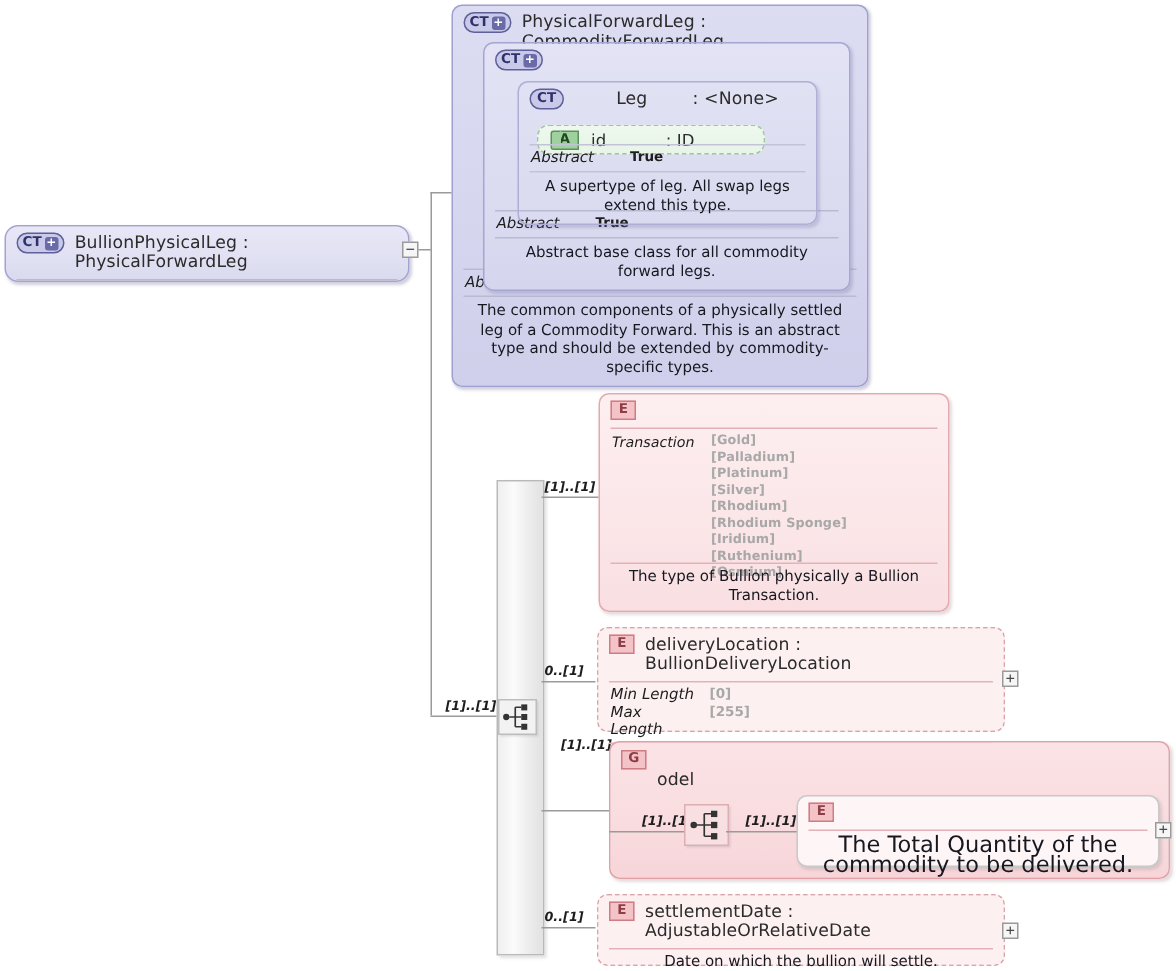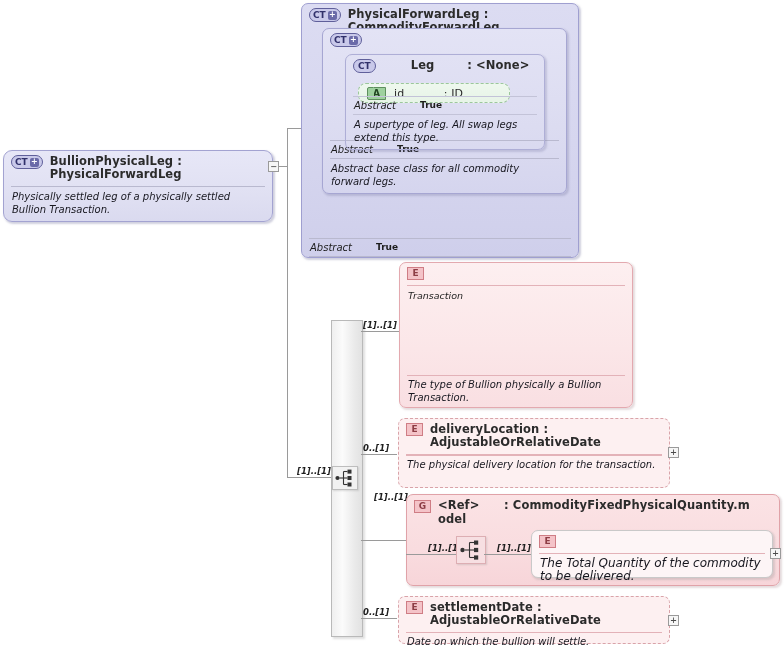--- a/index.html
+++ b/index.html
@@ -6,27 +6,27 @@
   body{
     width:784px;height:647px;position:relative;overflow:hidden;
     font-family:"DejaVu Sans","Liberation Sans",sans-serif;
     font-size:11px;color:#2b2b2b;
   }
   .abs{position:absolute;}
 
   
   .node{position:absolute;box-sizing:border-box;border-radius:7px;}
   .node .hdr{display:flex;align-items:flex-start;gap:7px;padding:4px 8px 5px 7px;}
-  .node .hdr .ttl{font-weight:bold;font-size:11.5px;line-height:13px;letter-spacing:.1px;}
+  .node .hdr .ttl{font-weight:normal;font-size:11.5px;line-height:13px;letter-spacing:.1px;}
   .rule{height:1px;background:#b9b9cf;margin:0 7px;}
   .props{padding:3px 8px 3px 8px;display:flex;flex-direction:column;gap:1px;}
   .prow{display:flex;gap:8px;line-height:11px;}
   .prow .pk{font-style:italic;font-size:10px;width:58px;flex:0 0 58px;color:#1d1d1d;}
   .prow .pv{font-size:9px;font-weight:bold;color:#1d1d1d;}
-  .desc{font-style:italic;font-size:10px;line-height:12.5px;padding:4px 8px 5px 8px;color:#17171f;}
+  .desc{font-size:10px;line-height:12.5px;padding:4px 8px 5px 8px;color:#17171f;text-align:center;}
 
   
   .ct{background:linear-gradient(180deg,#dcdcf2 0%,#d6d6ef 55%,#cfcfeb 100%);
       border:1px solid #9f9fd0;box-shadow:1.5px 1.5px 2px rgba(120,120,160,.35);}
   .ct2{background:linear-gradient(180deg,#e3e3f5 0%,#dcdcf1 60%,#d5d5ee 100%);
        border:1px solid #a6a6d2;box-shadow:1.5px 1.5px 2px rgba(120,120,160,.3);}
   .ct3{background:linear-gradient(180deg,#ecectf 0%,#e9e9f8 0%,#e2e2f4 60%,#dcdcf0 100%);
        border:1px solid #aeaed6;box-shadow:1.5px 1.5px 2px rgba(120,120,160,.28);}
   .ctroot{background:linear-gradient(180deg,#e7e7f7 0%,#e1e1f3 55%,#dadaef 100%);
      border:1px solid #a3a3d1;border-radius:9px;box-shadow:1.5px 1.5px 2px rgba(120,120,160,.35);}
@@ -99,21 +99,20 @@
 
 <div class="node ctroot" style="left:3px;top:150px;width:270px;">
   <div class="hdr">
     <span class="badge b-ct">
       <span>CT</span>
         <span class="pl">+</span>
     </span>
     <span class="ttl">BullionPhysicalLeg : PhysicalForwardLeg</span>
   </div>
   <div class="rule"></div>
-  <div class="desc">Physically settled leg of a physically settled Bullion Transaction.</div>
 </div>
 <div class="tog" style="left:268px;top:161px;">
   <i>−</i>
 </div>
 
 <div class="node ct" style="left:301px;top:3px;width:278px;height:255px;">
   <div class="hdr">
     <span class="badge b-ct">
       <span>CT</span>
         <span class="pl">+</span>
@@ -122,20 +121,21 @@
   </div>
   <div class="abs" style="left:0;right:0;bottom:0;">
     <div class="rule"></div>
     <div class="props">
       <div class="prow">
         <span class="pk">Abstract</span>
         <span class="pv">True</span>
       </div>
     </div>
     <div class="rule"></div>
+    <div class="desc">The common components of a physically settled leg of a Commodity Forward. This is an abstract type and should be extended by commodity-specific types.</div>
   </div>
 </div>
 
 <div class="node ct2" style="left:322px;top:28px;width:245px;height:166px;">
   <div class="hdr">
     <span class="badge b-ct">
       <span>CT</span>
         <span class="pl">+</span>
     </span>
   </div>
@@ -208,45 +208,66 @@
 <div class="ln lnh" style="left:361px;top:618px;width:36px;"></div>
 <div class="card" style="left:363px;top:607px;">0..[1]</div>
 
 <div class="node el" style="left:399px;top:262px;width:234px;height:146px;">
   <div class="hdr">
     <span class="badge b-e">E</span>
   </div>
   <div class="rule"></div>
   <div class="enums">
     <span class="ek">Transaction</span>
+    <span class="evs">
+      <span class="ev">[Gold]</span>
+      <span class="ev">[Palladium]</span>
+      <span class="ev">[Platinum]</span>
+      <span class="ev">[Silver]</span>
+      <span class="ev">[Rhodium]</span>
+      <span class="ev">[Rhodium Sponge]</span>
+      <span class="ev">[Iridium]</span>
+      <span class="ev">[Ruthenium]</span>
+      <span class="ev">[Osmium]</span>
+    </span>
   </div>
   <div class="abs" style="left:0;right:0;bottom:0;">
     <div class="rule"></div>
     <div class="desc" style="padding:3px 8px 3px 8px;">The type of Bullion physically a Bullion Transaction.</div>
   </div>
 </div>
 
 <div class="node el-dash" style="left:398px;top:418px;width:272px;height:70px;">
   <div class="hdr">
     <span class="badge b-e">E</span>
-    <span class="ttl">deliveryLocation : AdjustableOrRelativeDate</span>
+    <span class="ttl">deliveryLocation : BullionDeliveryLocation</span>
   </div>
   <div class="rule" style="background:#e3b2b8;"></div>
+  <div class="props">
+    <div class="prow">
+      <span class="pk">Min Length</span>
+      <span class="pv" style="color:#a8a8a8;">[0]</span>
+    </div>
+    <div class="prow">
+      <span class="pk">Max Length</span>
+      <span class="pv" style="color:#a8a8a8;">[255]</span>
+    </div>
+  </div>
   <div class="rule" style="background:#e3b2b8;"></div>
   <div class="desc" style="padding:3px 8px 3px 8px;">The physical delivery location for the transaction.</div>
 </div>
 <div class="tog" style="left:668px;top:447px;">
   <i>+</i>
 </div>
 
 <div class="node grp" style="left:406px;top:494px;width:374px;height:92px;">
   <div class="hdr" style="align-items:flex-start;">
     <span class="badge b-g" style="margin-top:1px;">G</span>
     <span class="ttl" style="line-height:13.5px;">
-      <span style="white-space:pre;">&lt;Ref&gt;      : CommodityFixedPhysicalQuantity.m</span><br>
+      <br>
       <span>odel</span>
     </span>
   </div>
 </div>
 
 <div class="ln lnh" style="left:406px;top:554px;width:50px;"></div>
 <div class="card" style="left:428px;top:543px;">[1]..[1]</div>
 <div class="seqicon pink" style="left:456px;top:536px;width:28px;height:26px;">
   <svg width="28" height="26" viewBox="0 0 28 26">
     <circle cx="5.5" cy="13" r="2.2" fill="#333"></circle>
@@ -261,21 +282,21 @@
   </svg>
 </div>
 <div class="ln lnh" style="left:484px;top:554px;width:48px;"></div>
 <div class="card" style="left:497px;top:543px;">[1]..[1]</div>
 
 <div class="node el-solid" style="left:531px;top:530px;width:242px;height:48px;">
   <div class="hdr">
     <span class="badge b-e">E</span>
   </div>
   <div class="rule" style="background:#e3b2b8;"></div>
-  <div class="desc" style="padding:3px 8px 3px 8px;font-size:12px;">The Total Quantity of the commodity to be delivered.</div>
+  <div class="desc" style="padding:3px 8px 3px 8px;font-size:15px;">The Total Quantity of the commodity to be delivered.</div>
 </div>
 <div class="tog" style="left:770px;top:548px;">
   <i>+</i>
 </div>
 
 <div class="node el-dash" style="left:398px;top:596px;width:272px;height:48px;">
   <div class="hdr">
     <span class="badge b-e">E</span>
     <span class="ttl">settlementDate : AdjustableOrRelativeDate</span>
   </div>

